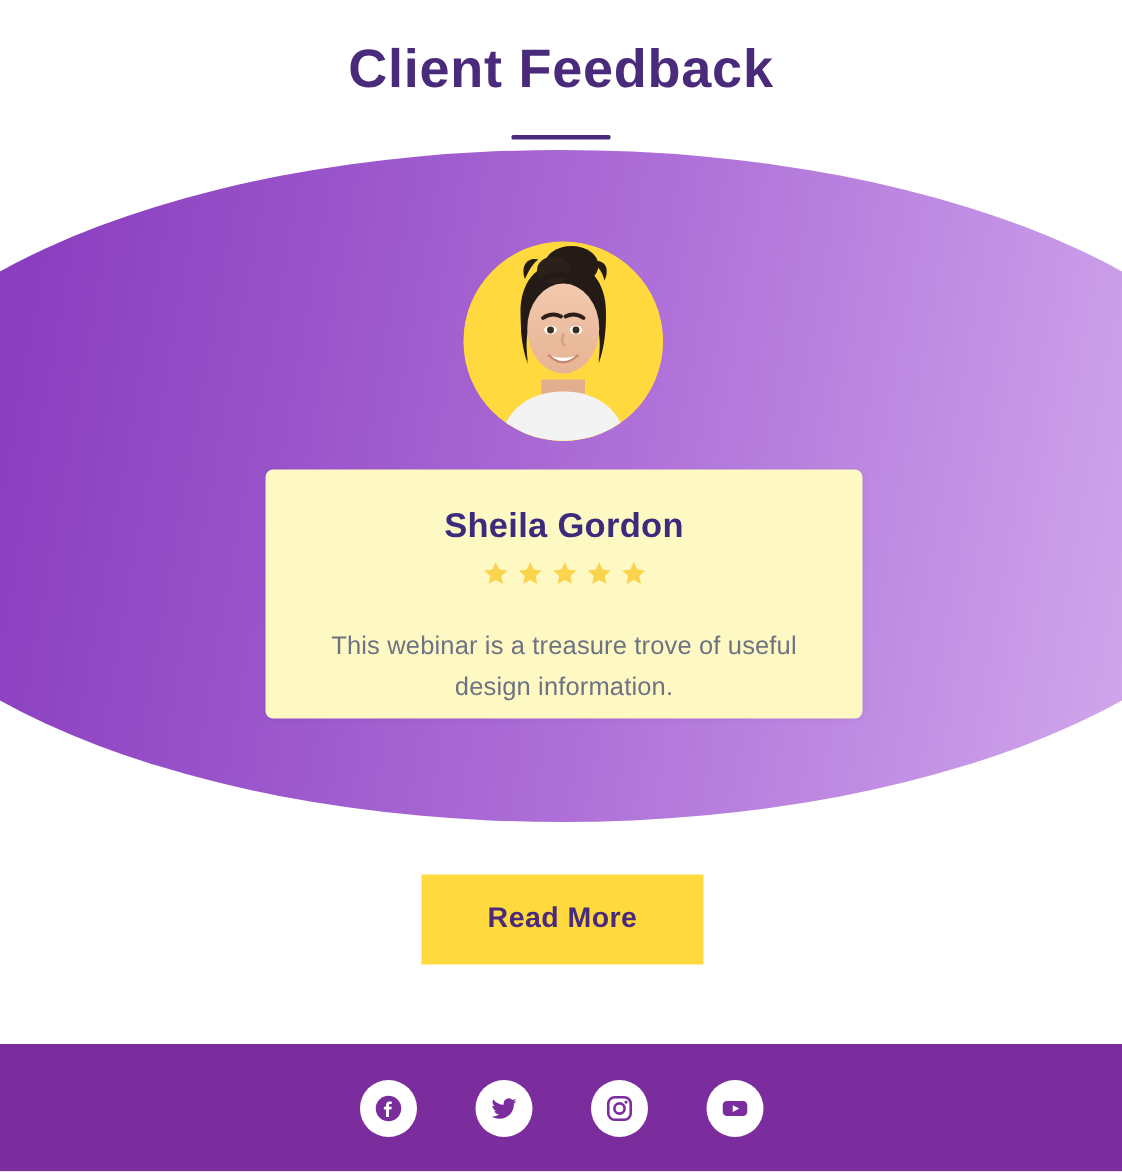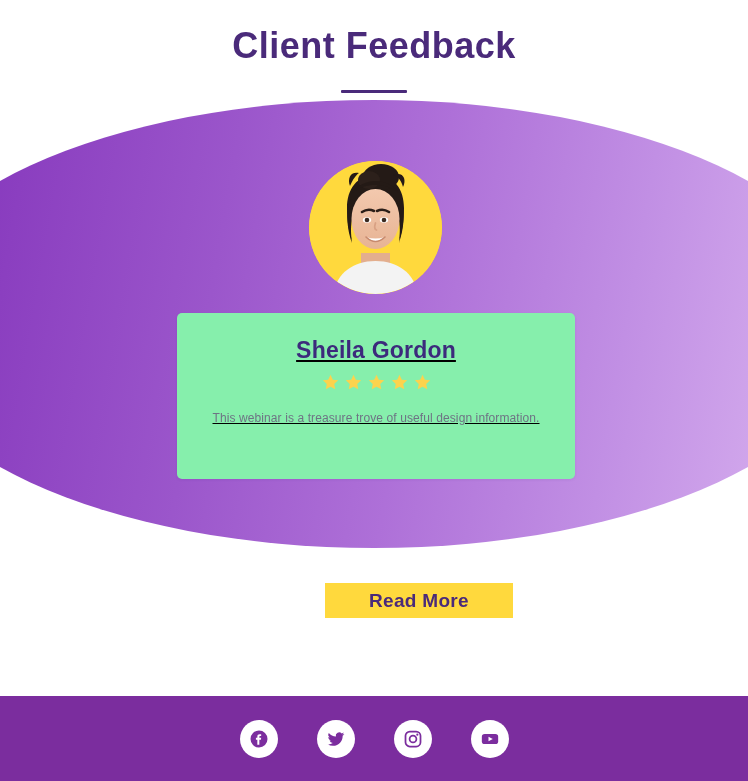--- a/index.html
+++ b/index.html
@@ -71,68 +71,66 @@
   }
   .avatar svg { display:block; width:133px; height:133px; }
 
   
   .testimonial-card {
     position:absolute;
     left:177px;
     top:313px;
     width:398px;
     height:166px;
-    background:#86efac;
+    background:#fef9c3;
     border-radius:5px;
     text-align:center;
     padding-top:22px;
     box-shadow:0 1px 3px rgba(70,30,110,0.08);
-    text-decoration:underline;
   }
   .client-name {
     font-size:23px;
     font-weight:bold;
     color:#3C2A7C;
     line-height:30px;
     letter-spacing:0.2px;
   }
   .star-rating {
     margin-top:6px;
     height:22px;
     display:flex;
     justify-content:center;
     align-items:center;
     gap:4px;
   }
   .star { display:block; }
   .client-quote {
-    margin-top:12px;
-    font-size:12px;
+    margin-top:24px;
+    font-size:17px;
     color:#6E7384;
     line-height:27px;
     letter-spacing:0.1px;
     padding:0 30px;
   }
 
   
   .read-more-button {
     position:absolute;
     left:281px;
     top:583px;
     width:188px;
-    height:35px;
+    height:60px;
     background:#FFD93D;
     color:#4A2A7A;
     font-size:19px;
     font-weight:bold;
     border:none;
     cursor:pointer;
     font-family:"Liberation Sans", sans-serif;
     letter-spacing:0.3px;
-    margin-left:44px;
   }
 
   
   .footer-bar {
     position:absolute;
     left:0;
     top:696px;
     width:748px;
     height:85px;
     background:#7B2D9E;

